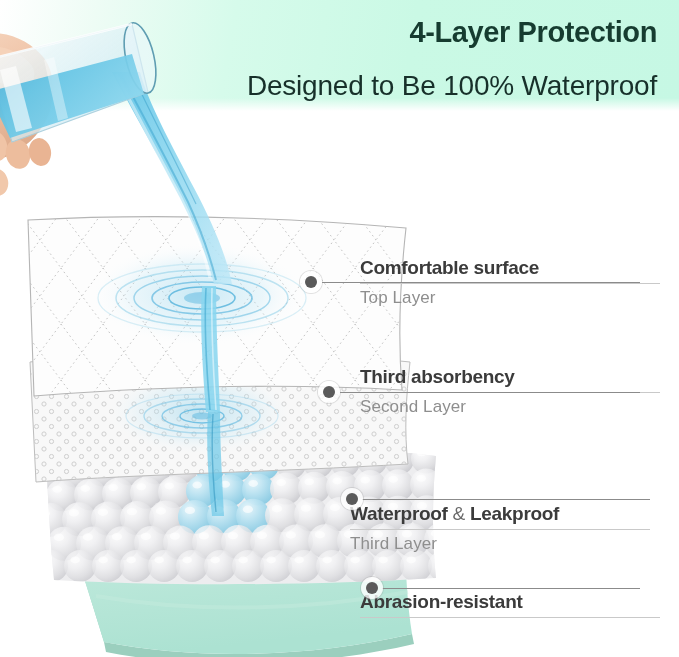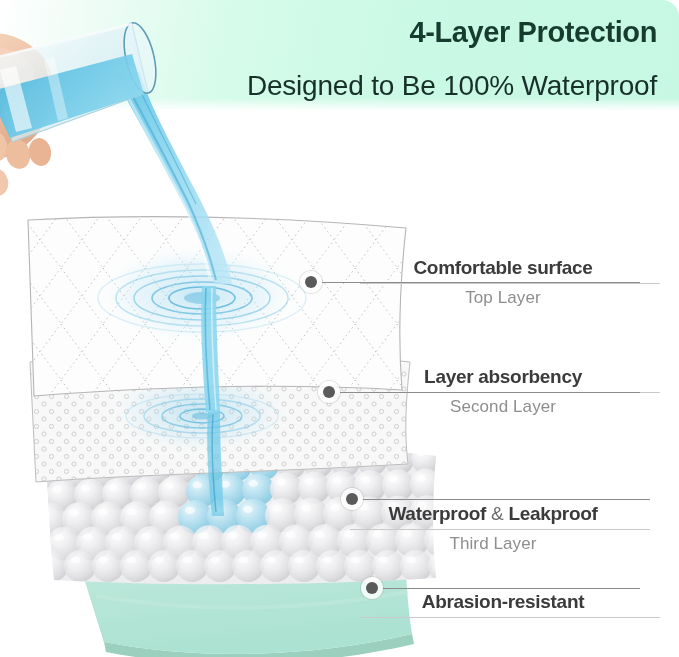--- a/index.html
+++ b/index.html
@@ -10,21 +10,20 @@
     background:#ffffff;
     font-family:"Liberation Sans", sans-serif;
     overflow:hidden;
   }
 
   #stage {
     position:relative;
     width:679px; height:657px;
     background:#ffffff;
     overflow:hidden;
-    border-radius:17px;
   }
 
   
   #header-band {
     position:absolute; left:0; top:0;
     width:679px; height:112px;
     background:linear-gradient(100deg,
         #ffffff 0%,
         #eefcf5 14%,
         #d6fbeb 34%,
@@ -73,21 +72,21 @@
   .layer { position:absolute; }
   #layer1 { left:-2px;  top:212px; width:430px; height:190px; z-index:5; }
   #layer2 { left:10px;  top:340px; width:430px; height:150px; z-index:4; }
   #layer3 { left:40px;  top:440px; width:420px; height:150px; z-index:3; }
   #layer4 { left:8px;   top:492px; width:450px; height:165px; z-index:2; }
 
   
   .callout {
     position:absolute;
     z-index:20;
-    text-align:center;
+    text-align:left;
     width:300px;
   }
   #callout-1 { left:360px; top:256px; }
   #callout-2 { left:360px; top:365px; }
   #callout-3 { left:350px; top:478px;margin-top:24px; }
   #callout-4 { left:360px; top:590px; }
 
   .callout-title {
     font-size:19px;
     font-weight:bold;
@@ -532,21 +531,21 @@
   <div class="dot" id="dot-3"></div>
   <div class="dot" id="dot-4"></div>
 
   <div class="callout" id="callout-1">
     <div class="callout-title">Comfortable surface</div>
     <div class="callout-rule"></div>
     <div class="callout-sub">Top Layer</div>
   </div>
 
   <div class="callout" id="callout-2">
-    <div class="callout-title">Layer absorbency</div>
+    <div class="callout-title">Third absorbency</div>
     <div class="callout-rule"></div>
     <div class="callout-sub">Second Layer</div>
   </div>
 
   <div class="callout" id="callout-3">
     <div class="callout-title"><span>Waterproof </span><span class="amp">&amp;</span><span> Leakproof</span></div>
     <div class="callout-rule"></div>
     <div class="callout-sub">Third Layer</div>
   </div>
 

